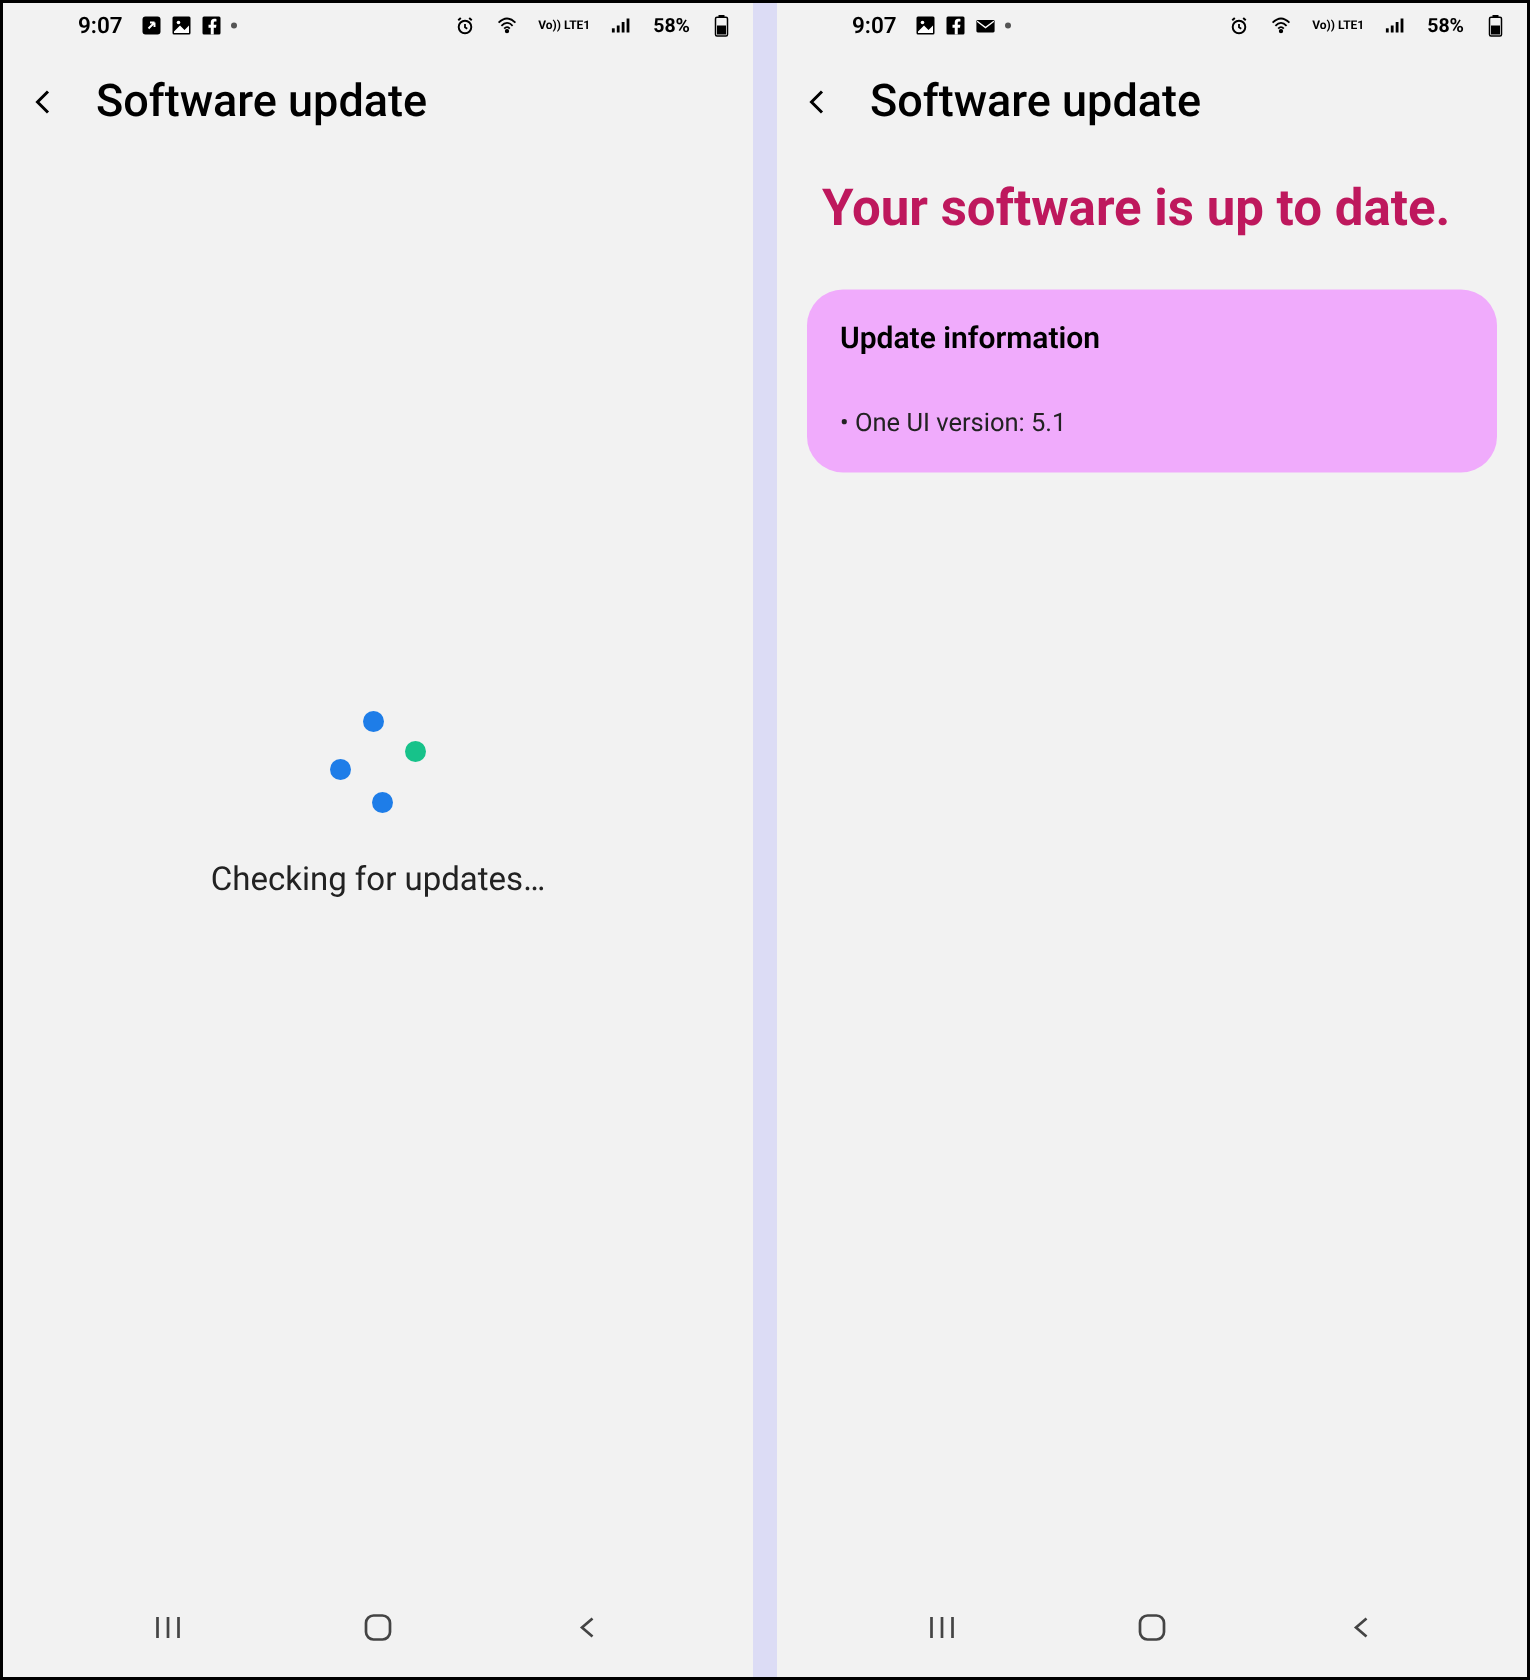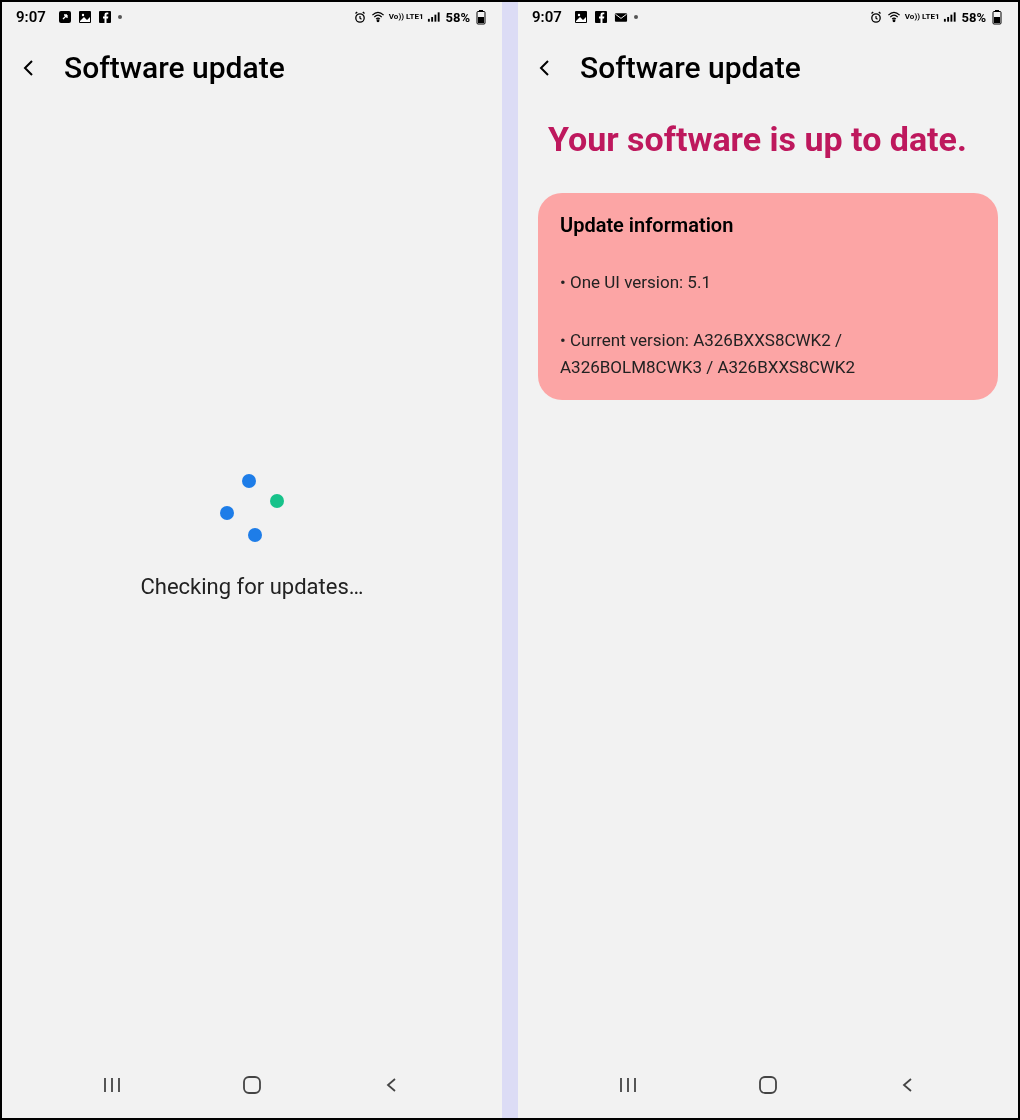--- a/index.html
+++ b/index.html
@@ -1,31 +1,31 @@
 <!DOCTYPE html>
 <html><head>
 <meta charset="utf-8">
 <style>
 * { margin: 0; padding: 0; box-sizing: border-box; font-family: -apple-system, BlinkMacSystemFont, "Segoe UI", Roboto, sans-serif; }
 body { width: 1020px; height: 1120px; background: #fff; display: flex; border: 2px solid #000; }
 .phone { flex: 1; background: #f2f2f2; display: flex; flex-direction: column; position: relative; }
 .divider { width: 16px; background: #dcdcf5; }
 .status-bar { display: flex; justify-content: space-between; align-items: center; padding: 6px 14px 4px; font-size: 14px; font-weight: 500; color: #000; }
 .status-left { display: flex; align-items: center; gap: 6px; }
-.status-right { display: flex; align-items: center; gap: 4px; font-size: 13px; }
-.status-time { font-size: 15px; font-weight: 600; margin-right: 6px; }
+.status-right { display: flex; align-items: center; gap: 14px; font-size: 13px; }
+.status-time { font-size: 15px; font-weight: 600; margin-right: 6px; margin-left: 36px; }
 .status-icon { width: 14px; height: 14px; display: inline-flex; align-items: center; justify-content: center; }
 .status-dot { width: 4px; height: 4px; border-radius: 50%; background: #555; }
 .status-text { font-size: 13px; font-weight: 700; }
 .header { display: flex; align-items: center; padding: 20px 16px 24px; gap: 24px; }
 .back-arrow { width: 22px; height: 22px; display: flex; align-items: center; justify-content: center; }
 .page-title { font-size: 30px; font-weight: 500; color: #000; }
 .content { flex: 1; padding: 0 20px; }
 .headline { font-size: 34px; font-weight: 700; color: #be185d; line-height: 1.35; padding: 8px 10px 30px; }
-.card { background: #fca5a5; border-radius: 24px; padding: 20px 22px; }
+.card { background: #f0abfc; border-radius: 24px; padding: 20px 22px; }
 .card-title { font-size: 20px; font-weight: 600; color: #000; margin-bottom: 14px; }
 .card-row { font-size: 17px; color: #222; line-height: 1.55; margin-top: 32px; }
 .card-row::before { content: "• "; }
 .loading-area { display: flex; flex-direction: column; align-items: center; justify-content: center; height: 100%; padding-bottom: 100px; }
 .spinner { width: 80px; height: 80px; position: relative; margin-bottom: 28px; }
 .spinner-dot { width: 14px; height: 14px; border-radius: 50%; position: absolute; }
 .d1 { background: #1e7de8; top: 8px; left: 30px; }
 .d2 { background: #17c28a; top: 28px; right: 8px; }
 .d3 { background: #1e7de8; top: 40px; left: 8px; }
 .d4 { background: #1e7de8; bottom: 4px; left: 36px; }
@@ -211,21 +211,20 @@
         </svg>
     </span>
     <h1 class="page-title">Software update</h1>
   </div>
 
   <div class="content">
     <div class="headline">Your software is up to date.</div>
     <div class="card">
       <div class="card-title">Update information</div>
       <div class="card-row">One UI version: 5.1</div>
-      <div class="card-row">Current version: A326BXXS8CWK2 / A326BOLM8CWK3 / A326BXXS8CWK2</div>
     </div>
   </div>
 
   <div class="nav-bar">
     <span class="nav-icon">
         <svg width="20" height="18" viewBox="0 0 20 18" stroke="#444" stroke-width="1.8">
           <line x1="3" y1="2" x2="3" y2="16"></line>
           <line x1="10" y1="2" x2="10" y2="16"></line>
           <line x1="17" y1="2" x2="17" y2="16"></line>
         </svg>

